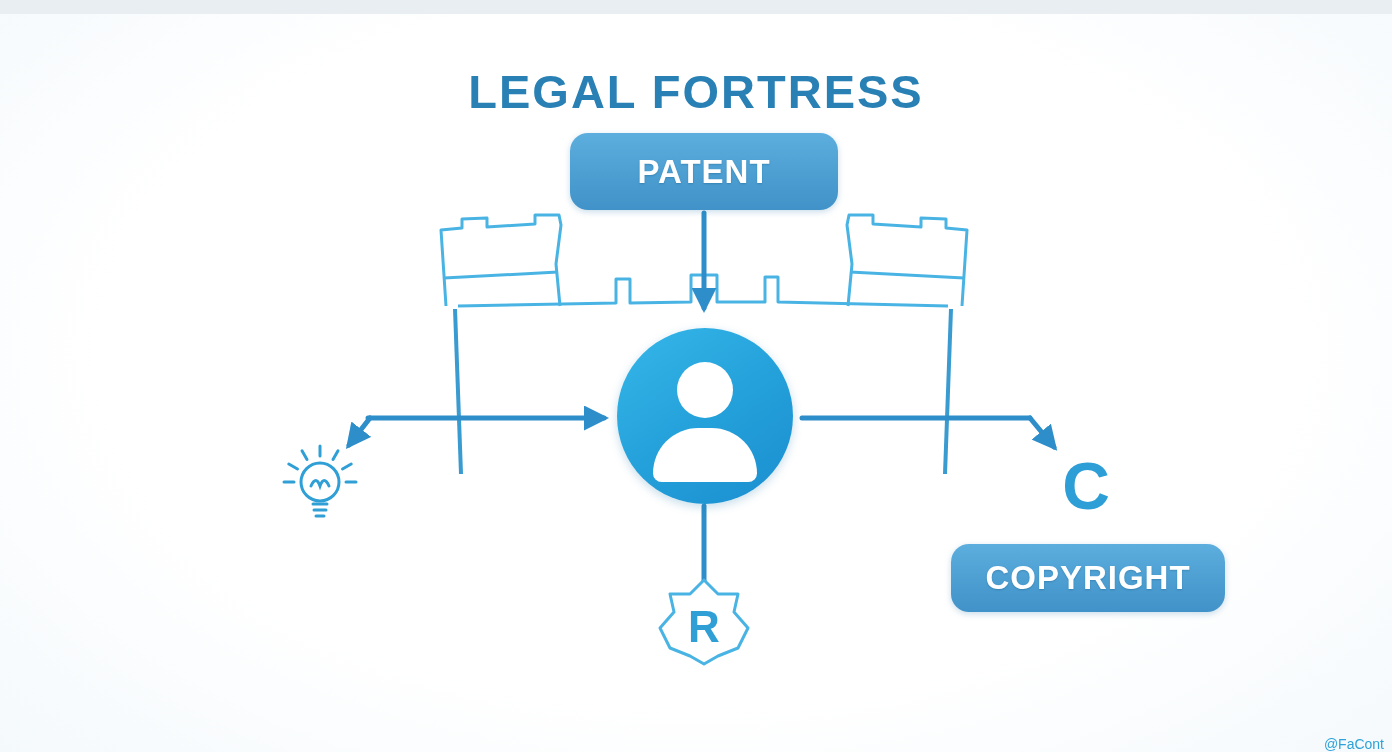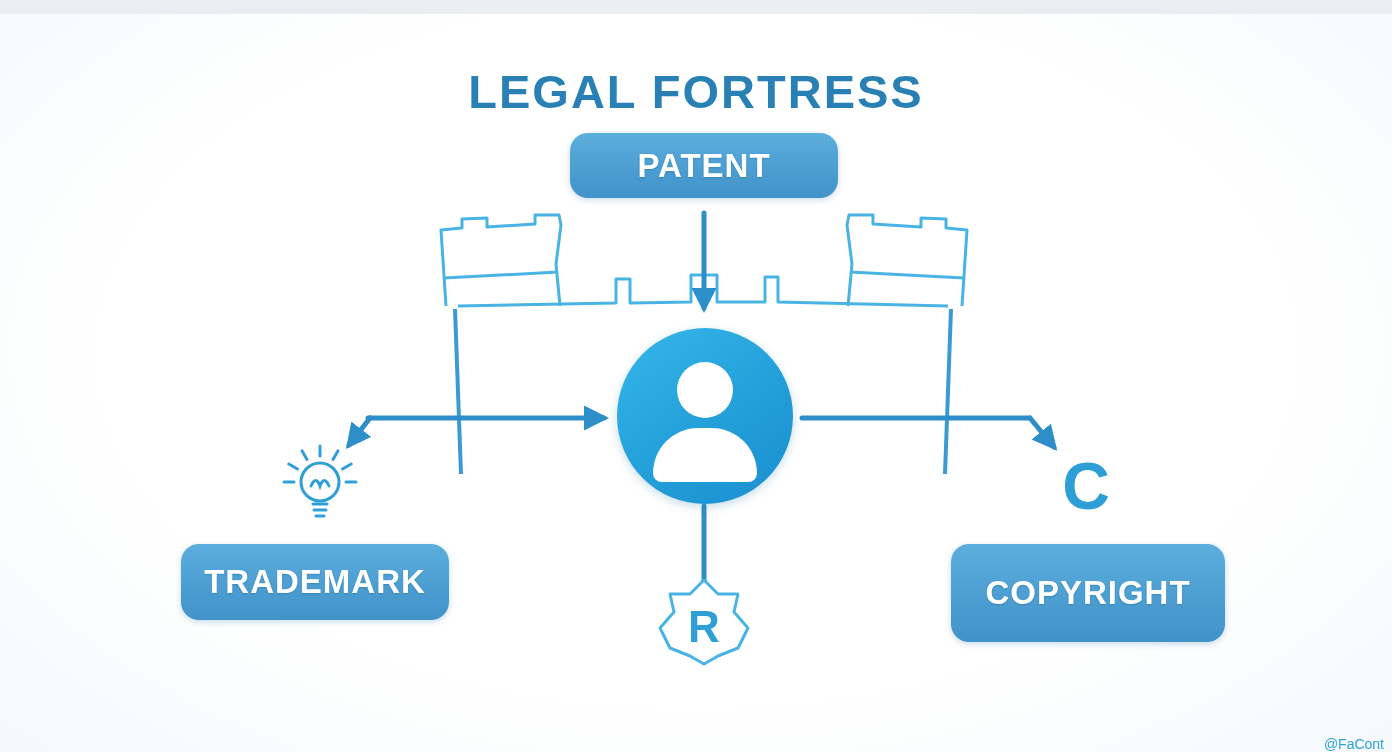--- a/index.html
+++ b/index.html
@@ -21,23 +21,23 @@
     position:absolute;
     display:flex;align-items:center;justify-content:center;
     background:linear-gradient(180deg,#5caede 0%,#4092c8 100%);
     border-radius:18px;
     box-shadow:0 2px 6px rgba(40,120,170,0.25);
   }
   .node-label{
     color:#ffffff;font-size:33px;font-weight:bold;letter-spacing:1px;
     text-shadow:0 1px 2px rgba(0,60,100,0.25);
   }
-  .node-patent{left:570px;top:119px;width:268px;height:65px;}
+  .node-patent{left:570px;top:119px;width:268px;height:77px;}
   .node-trademark{left:181px;top:530px;width:268px;height:76px;}
-  .node-copyright{left:951px;top:530px;width:274px;height:98px;}
+  .node-copyright{left:951px;top:530px;width:274px;height:68px;}
 
   .center-circle{
     position:absolute;left:617px;top:314px;width:176px;height:176px;
     border-radius:50%;
     background:linear-gradient(145deg,#35b7e9 0%,#239fd9 55%,#1b8ed0 100%);
     box-shadow:0 3px 10px rgba(30,120,170,0.25);
   }
   .person-head{
     position:absolute;left:60px;top:34px;width:56px;height:56px;
     border-radius:50%;background:#ffffff;
@@ -119,23 +119,20 @@
 
   <div class="node node-patent">
     <span class="node-label">PATENT</span>
   </div>
 
   <div class="center-circle">
     <div class="person-head"></div>
     <div class="person-body"></div>
   </div>
 
-  <div class="node node-trademark">
-    <span class="node-label">TRADEMARK</span>
-  </div>
 
   <div class="node node-copyright">
     <span class="node-label">COPYRIGHT</span>
   </div>
 
   <div class="glyph glyph-r">R</div>
 
   <div class="glyph glyph-c">C</div>
 
   <div class="watermark">@FaCont</div>

